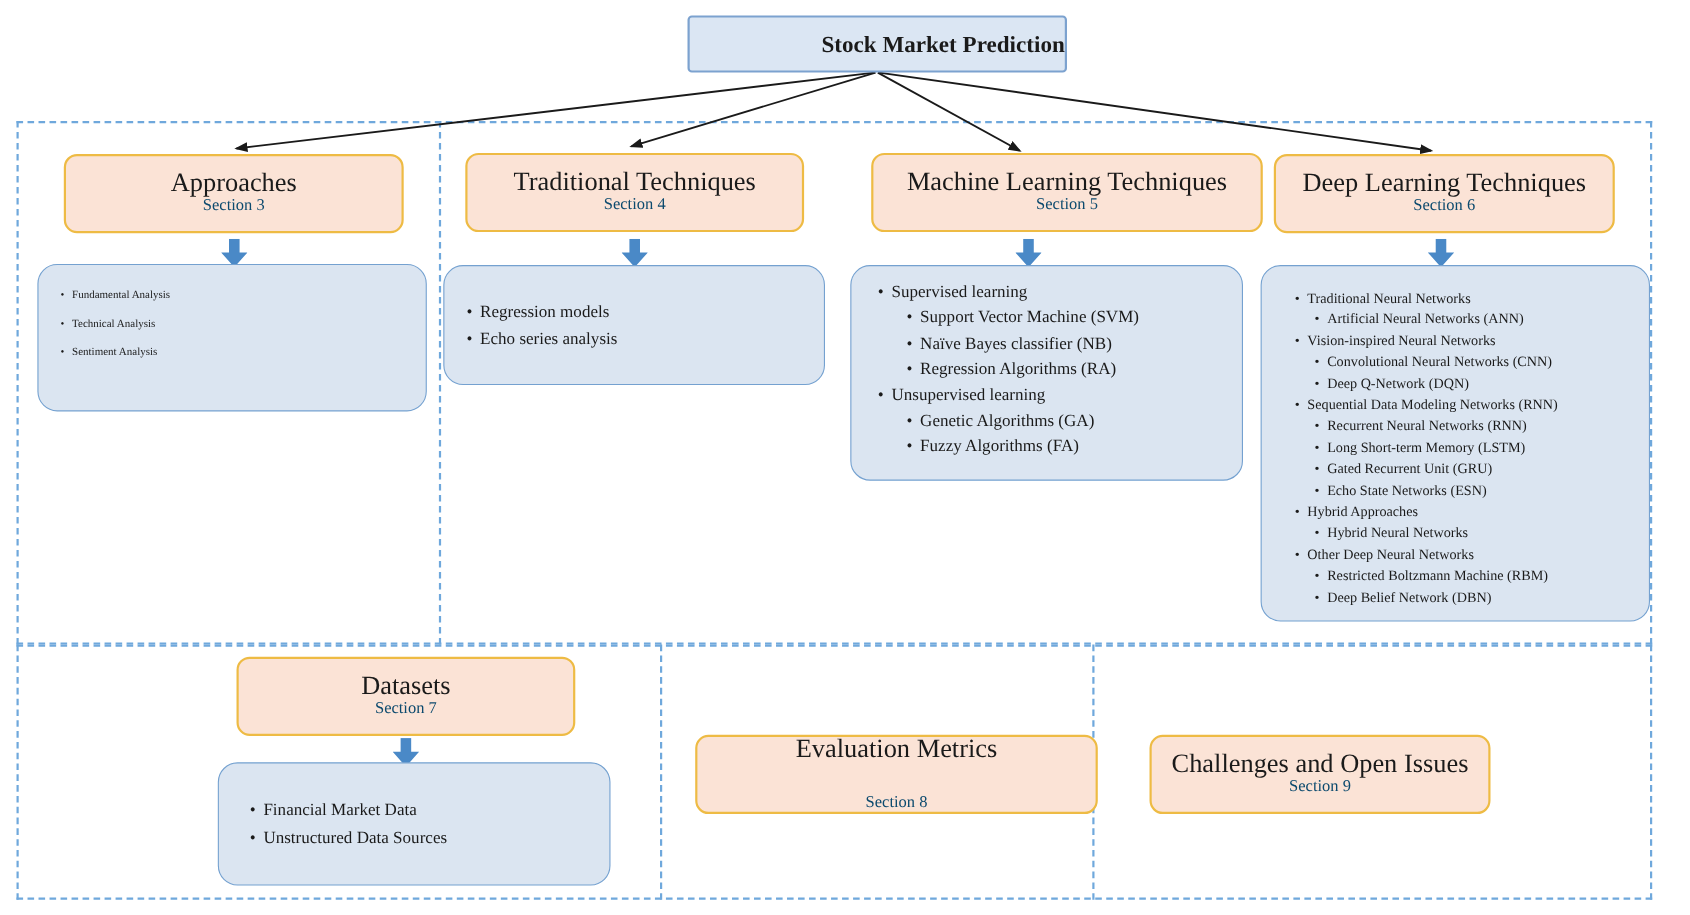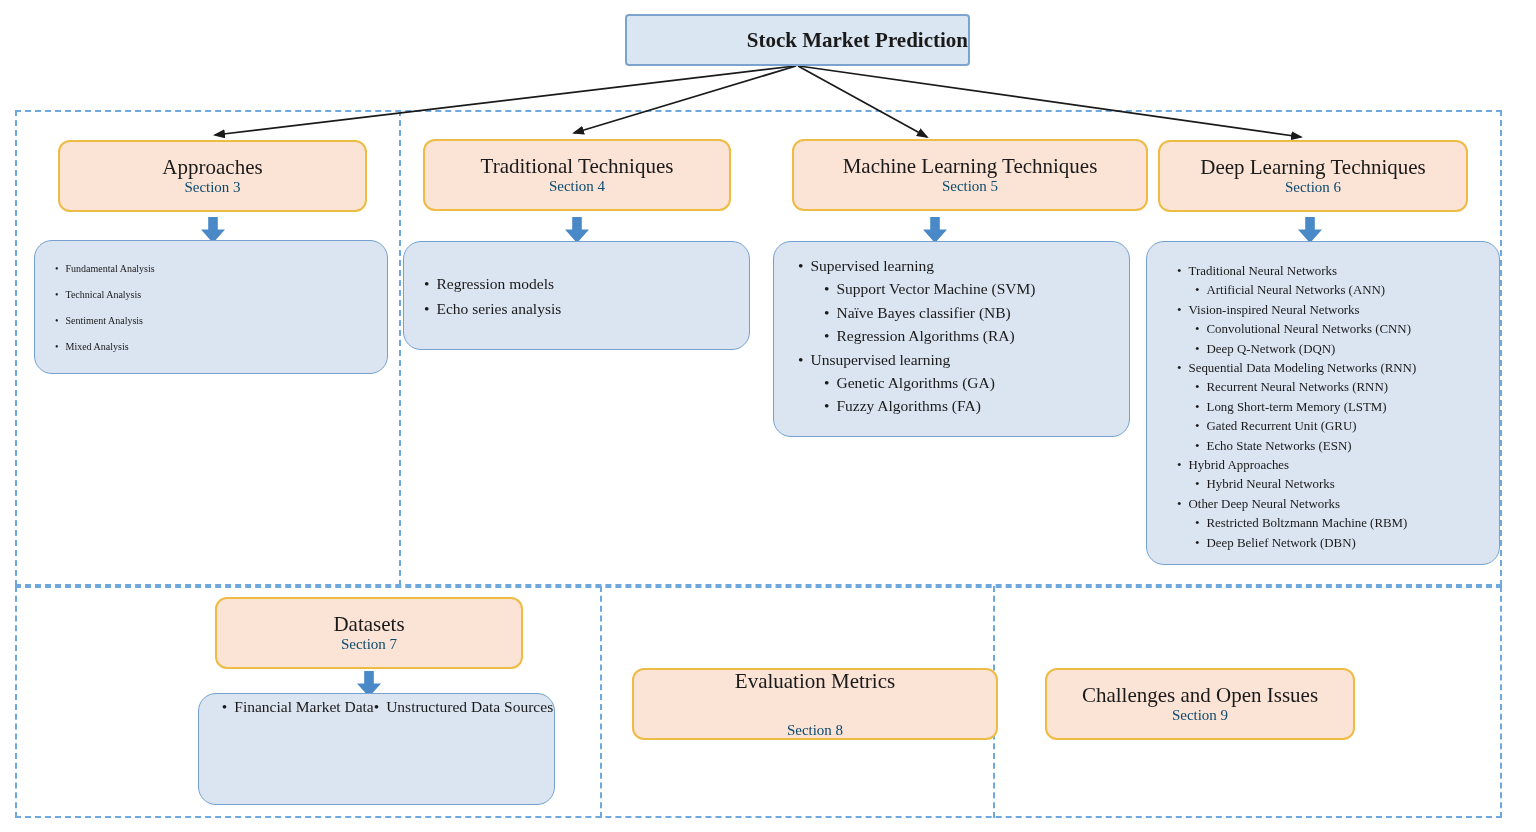--- a/index.html
+++ b/index.html
@@ -20,21 +20,21 @@
   .dashed-divider{position:absolute;border-left:2px dashed #6fa8dc;width:0;box-sizing:border-box;}
   .div-top{left:399px;top:110px;height:476px;}
   .div-b1{left:600px;top:586px;height:232px;}
   .div-b2{left:993px;top:586px;height:232px;}
 
   .hdr{
     position:absolute;height:72px;background:#fbe3d6;border:2.5px solid #eebb44;
     border-radius:12px;box-sizing:border-box;
     display:flex;flex-direction:column;align-items:center;justify-content:center;
   }
-  .hdr .hlabel{font-size:21px;line-height:22px;}
+  .hdr .hlabel{font-size:24px;line-height:22px;}
   .hdr .hsection{font-size:15px;line-height:18px;color:#0c4a6e;}
   .h0{left:58px;top:140px;width:309px;}
   .h1{left:423px;top:139px;width:308px;}
   .h2{left:792px;top:139px;width:356px;}
   .h3{left:1158px;top:140px;width:310px;}
   .h-datasets{left:215px;top:597px;width:308px;}
   .h-eval{left:632px;top:668px;width:366px;gap:29px;}
   .h-chal{left:1045px;top:668px;width:310px;}
 
   .fat-arrow{
@@ -50,21 +50,21 @@
   .content{
     position:absolute;background:#dbe5f1;border:1.6px solid #74a1d0;
     border-radius:18px;box-sizing:border-box;
   }
   .c0{left:34px;top:240px;width:354px;height:134px;font-size:10px;line-height:26px;padding:15px 6px 0 20px;}
   .c1{left:403px;top:241px;width:347px;height:109px;font-size:15.5px;line-height:25px;
       display:flex;flex-direction:column;justify-content:center;padding:0 6px 0 20px;}
   .c2{left:773px;top:241px;width:357px;height:196px;font-size:15.5px;line-height:23.4px;padding:12px 4px 0 24px;}
   .c3{left:1146px;top:241px;width:354px;height:324px;font-size:12.9px;line-height:19.4px;padding:20px 2px 0 30px;}
   .c-datasets{left:198px;top:693px;width:357px;height:112px;font-size:15.5px;line-height:25px;
-      display:flex;flex-direction:row;justify-content:center;padding:0 6px 0 28px;}
+      display:flex;flex-direction:column;justify-content:center;padding:0 6px 0 28px;}
 
   .li{white-space:nowrap;}
   .li.lvl2.ind26{padding-left:26px;}
   .li.lvl2.ind18{padding-left:18px;}
   .bullet{margin-right:7px;}
 </style>
 </head>
 <body>
 
 <div class="canvas">
@@ -113,21 +113,20 @@
   <div class="fat-arrow fa0"></div>
   <div class="fat-arrow fa1"></div>
   <div class="fat-arrow fa2"></div>
   <div class="fat-arrow fa3"></div>
   <div class="fat-arrow fa-datasets"></div>
 
   <div class="content c0">
       <div class="li lvl1"><span class="bullet">•</span><span>Fundamental Analysis</span></div>
       <div class="li lvl1"><span class="bullet">•</span><span>Technical Analysis</span></div>
       <div class="li lvl1"><span class="bullet">•</span><span>Sentiment Analysis</span></div>
-      <div class="li lvl1"><span class="bullet">•</span><span>Mixed Analysis</span></div>
     </div>
   <div class="content c1">
       <div class="li lvl1"><span class="bullet">•</span><span>Regression models</span></div>
       <div class="li lvl1"><span class="bullet">•</span><span>Echo series analysis</span></div>
     </div>
   <div class="content c2">
       <div class="li lvl1"><span class="bullet">•</span><span>Supervised learning</span></div>
       <div class="li lvl2 ind26"><span class="bullet">•</span><span>Support Vector Machine (SVM)</span></div>
       <div class="li lvl2 ind26"><span class="bullet">•</span><span>Naïve Bayes classifier (NB)</span></div>
       <div class="li lvl2 ind26"><span class="bullet">•</span><span>Regression Algorithms (RA)</span></div>

